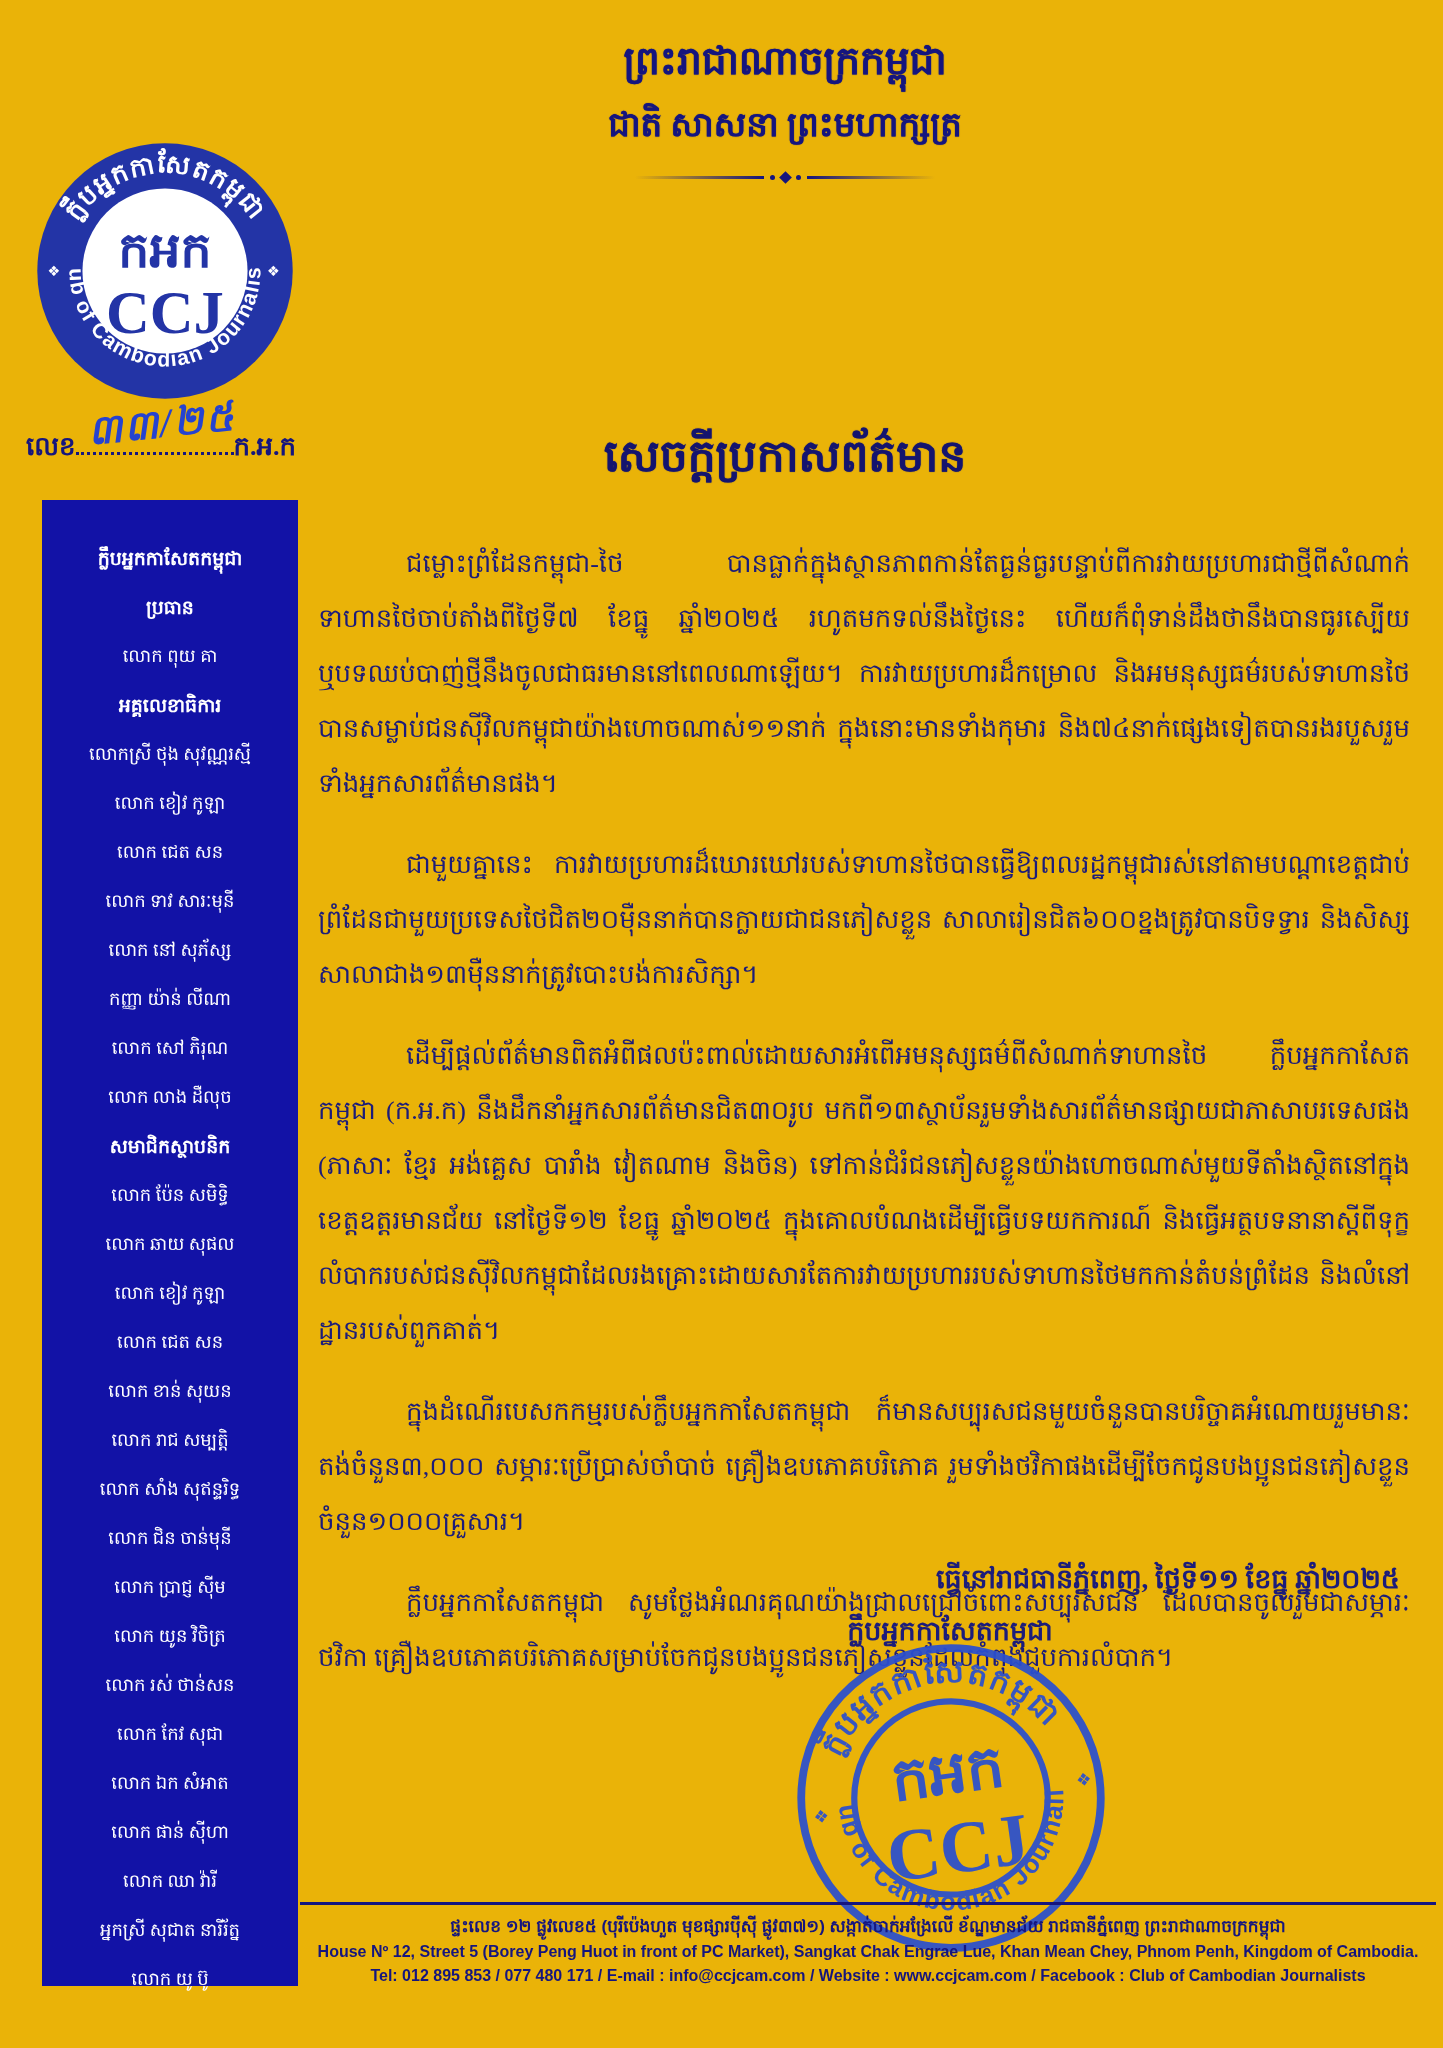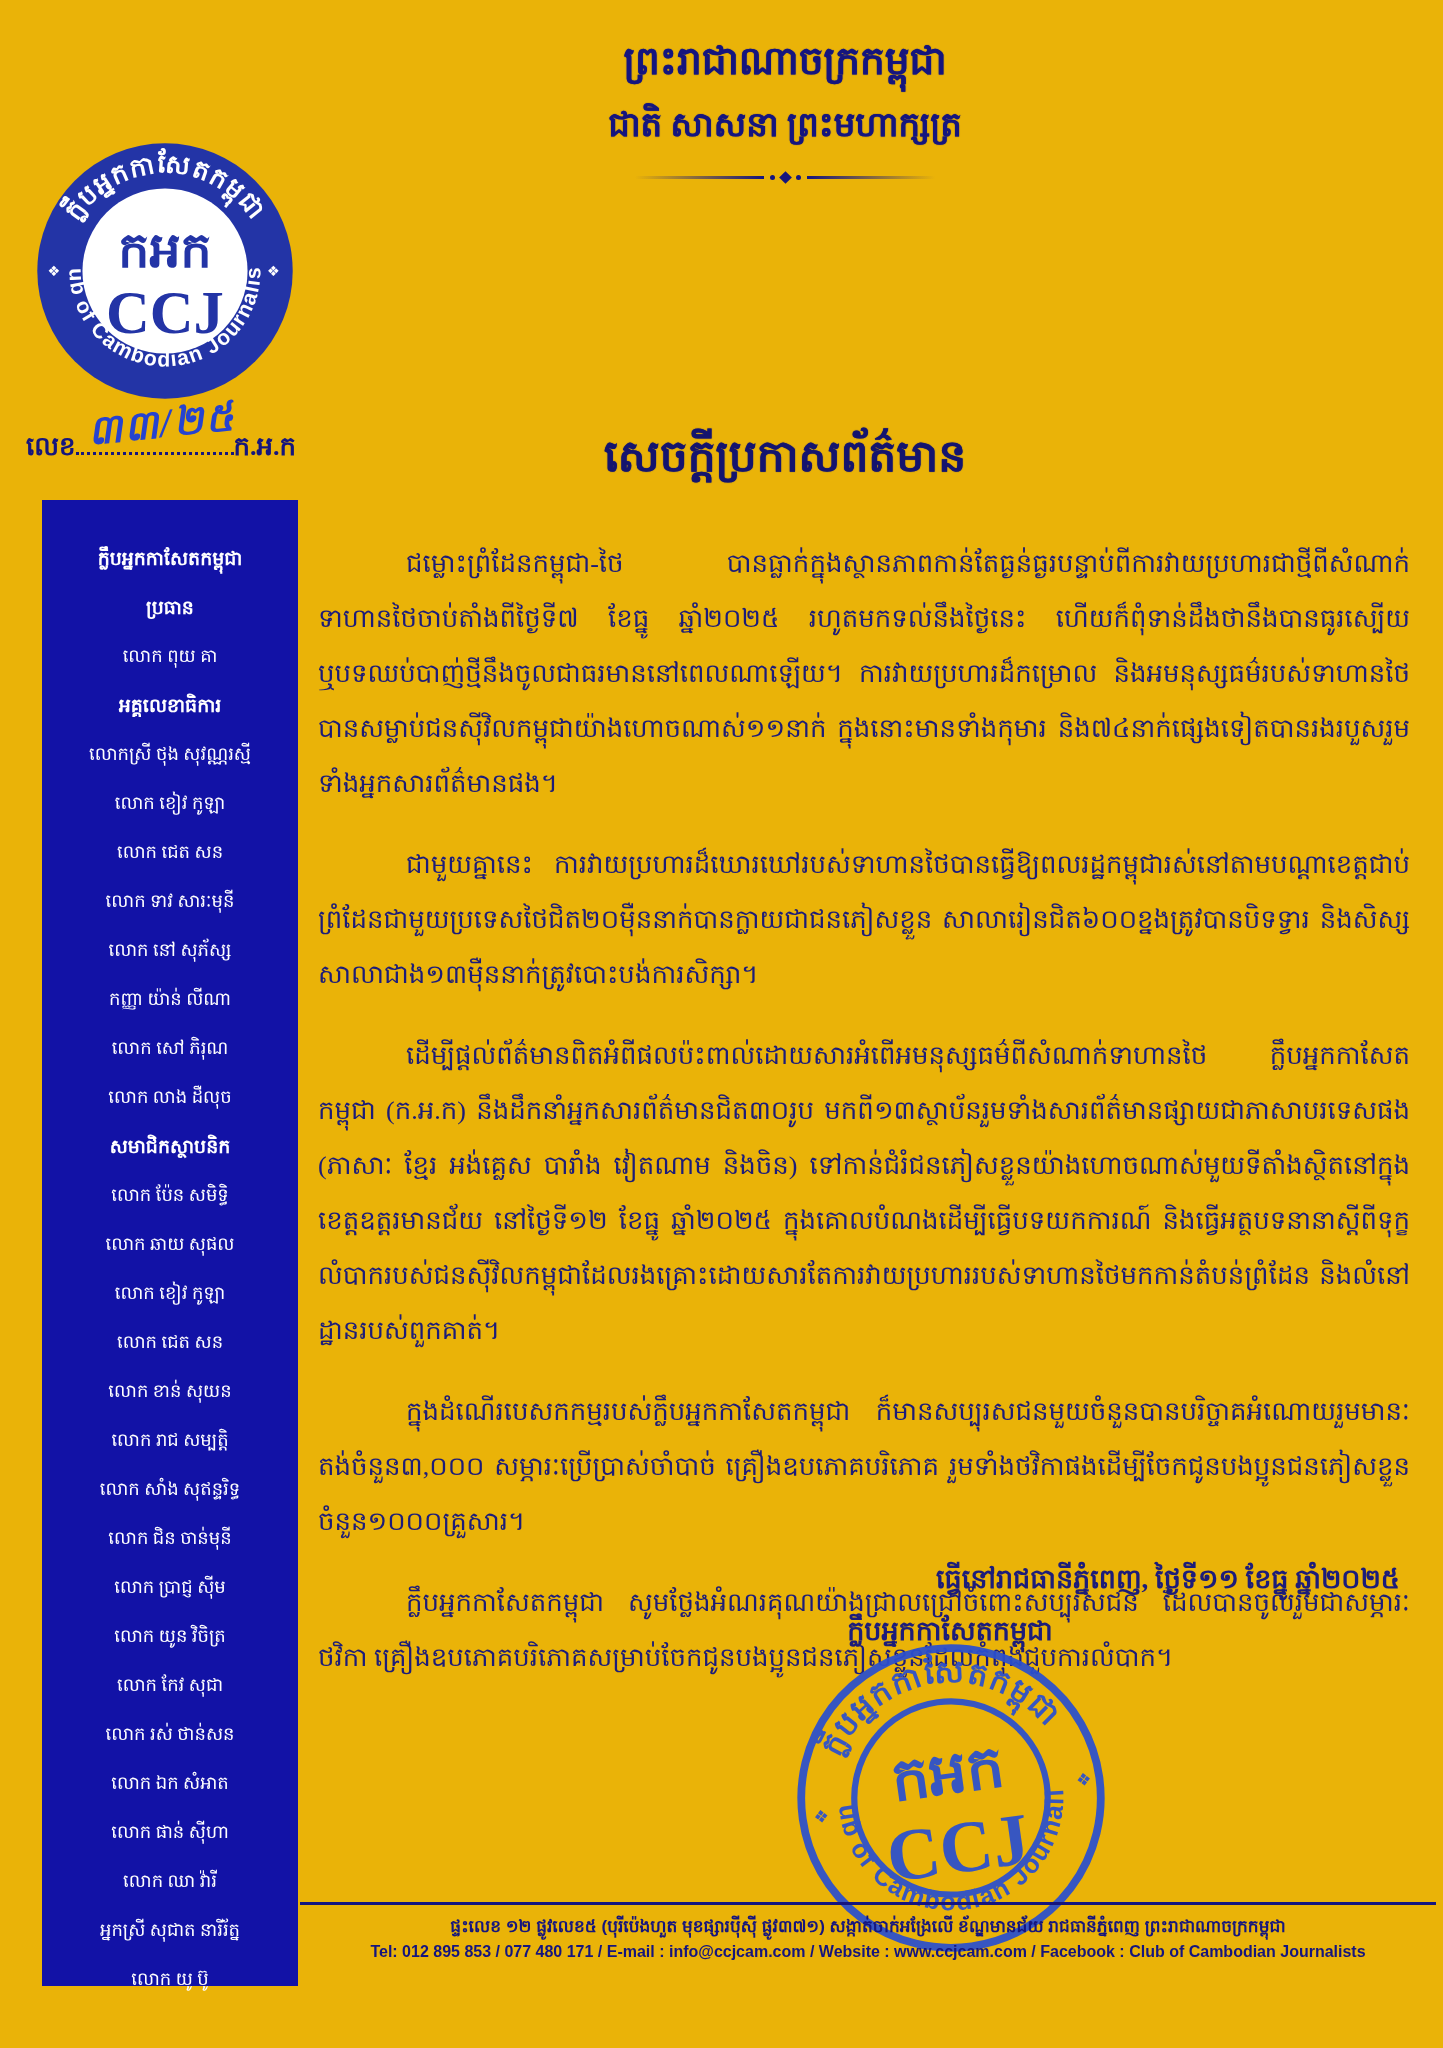--- a/index.html
+++ b/index.html
@@ -134,22 +134,22 @@
         <div class="sb-name">លោក ប៉ែន សមិទ្ធិ</div>
         <div class="sb-name">លោក ឆាយ សុផល</div>
         <div class="sb-name">លោក ខៀវ កូឡា</div>
         <div class="sb-name">លោក ជេត សន</div>
         <div class="sb-name">លោក ខាន់ សុយន</div>
         <div class="sb-name">លោក រាជ សម្បត្តិ</div>
         <div class="sb-name">លោក សាំង សុឥន្ទរិទ្ធ</div>
         <div class="sb-name">លោក ជិន ចាន់មុនី</div>
         <div class="sb-name">លោក ប្រាជ្ញ ស៊ីម</div>
         <div class="sb-name">លោក យូន វិចិត្រ</div>
+        <div class="sb-name">លោក រស់ ថាន់សន</div>
         <div class="sb-name">លោក កែវ សុជា</div>
-        <div class="sb-name">លោក រស់ ថាន់សន</div>
         <div class="sb-name">លោក ឯក សំអាត</div>
         <div class="sb-name">លោក ផាន់ ស៊ីហា</div>
         <div class="sb-name">លោក ឈា វ៉ារី</div>
         <div class="sb-name">អ្នកស្រី សុជាត នារីរ័ត្ន</div>
         <div class="sb-name">លោក យូ ប៊ូ</div>
       </div>
   </div>
 
   <div class="doc-title">សេចក្តីប្រកាសព័ត៌មាន</div>
 
@@ -173,16 +173,17 @@
     <text class="arc-text latin"><textPath href="#arcBotS" startOffset="50%" text-anchor="middle">Club of Cambodian Journalists</textPath></text>
     <text class="diamond" x="11" y="104">❖</text>
     <text class="diamond" x="181" y="104">❖</text>
     <text class="center-khmer" x="100" y="97" text-anchor="middle">កអក</text>
     <text class="center-latin" x="100" y="148" text-anchor="middle">CCJ</text>
   </svg>
 
   <div class="footer">
     <div class="rule"></div>
     <div class="f-km">ផ្ទះលេខ ១២ ផ្លូវលេខ៥ (បុរីប៉េងហួត មុខផ្សារប៉ីស៊ី ផ្លូវ៣៧១) សង្កាត់ចាក់អង្រែលើ ខ័ណ្ឌមានជ័យ រាជធានីភ្នំពេញ ព្រះរាជាណាចក្រកម្ពុជា</div>
+    <div class="f-en">House Nº 12, Street 5 (Borey Peng  Huot in front of PC Market), Sangkat Chak Engrae Lue, Khan Mean Chey, Phnom Penh, Kingdom of Cambodia.</div>
     <div class="f-tel">Tel: 012 895 853 / 077 480 171 / E-mail : info@ccjcam.com /  Website : www.ccjcam.com / Facebook : Club of Cambodian Journalists</div>
   </div>
 
 </div>
 
 </body></html>

